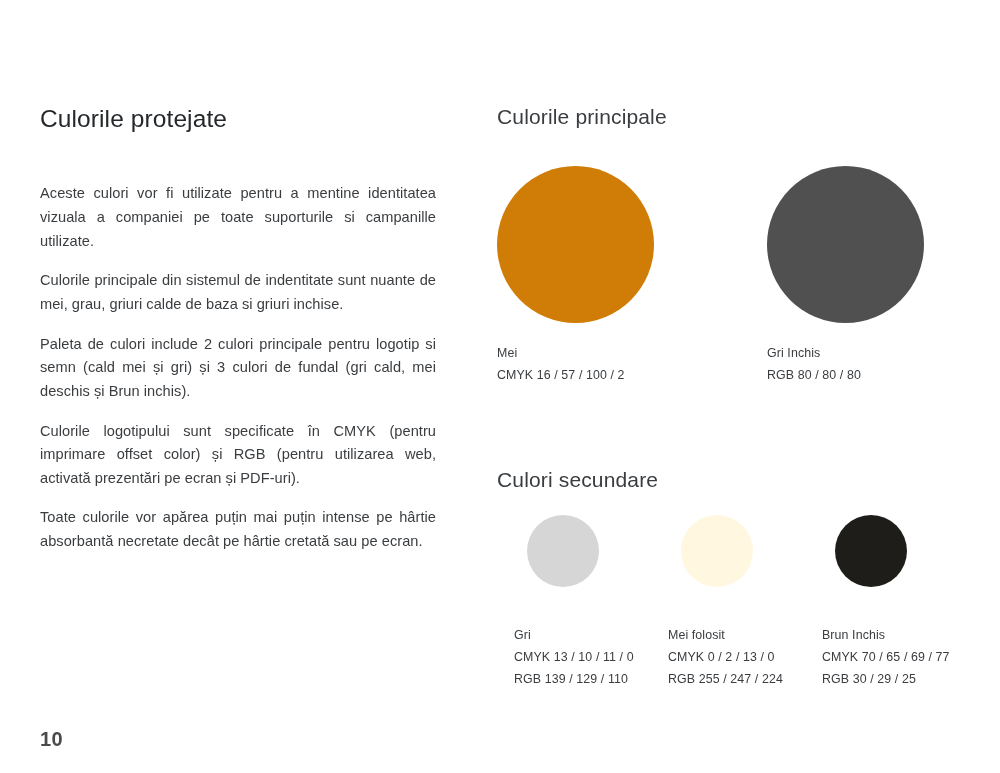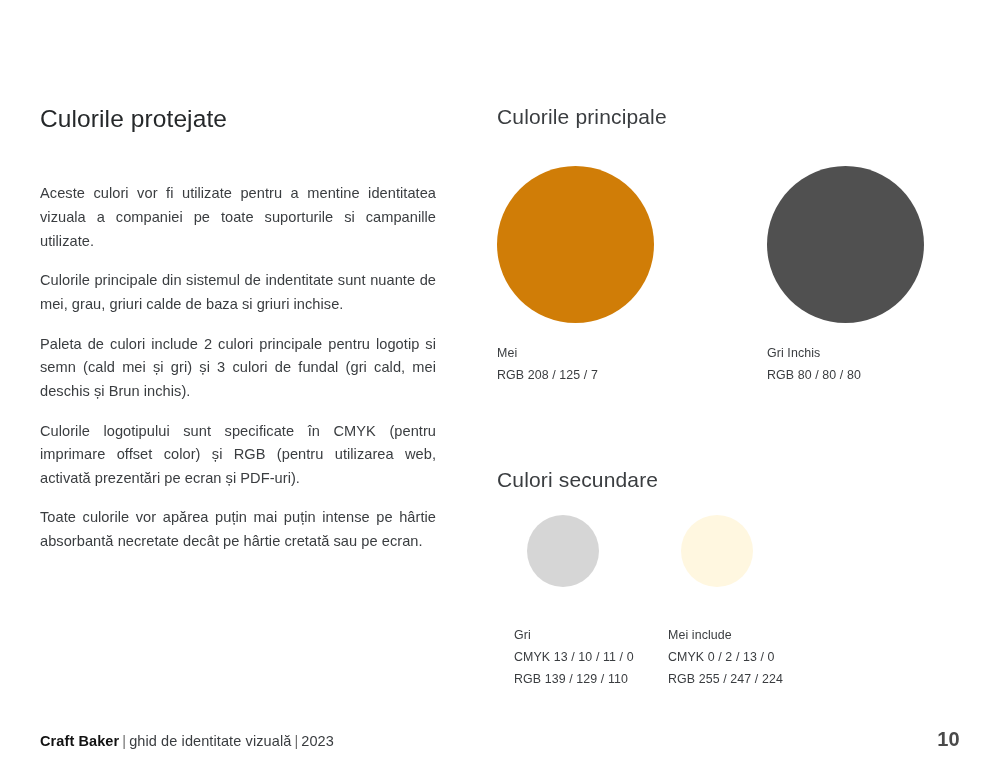--- a/index.html
+++ b/index.html
@@ -204,21 +204,21 @@
 
     <div class="primary-group">
       <h2 class="section-head">Culorile principale</h2>
 
       <div class="swatch-row-primary">
 
         <div class="swatch-primary">
           <span class="circle-lg" style="background-color: rgb(208, 125, 7);"></span>
           <div class="swatch-caption">
             <div class="swatch-name">Mei</div>
-            <div class="swatch-val">RGB 208 / 125 / 7</div>
+            <div class="swatch-val">CMYK 16 / 57 / 100 / 2</div>
           </div>
         </div>
 
         <div class="swatch-primary">
           <span class="circle-lg" style="background-color: rgb(80, 80, 80);"></span>
           <div class="swatch-caption">
             <div class="swatch-name">Gri Inchis</div>
             <div class="swatch-val">RGB 80 / 80 / 80</div>
           </div>
         </div>
@@ -236,32 +236,37 @@
           <div class="swatch-caption-sm">
             <div class="swatch-name">Gri</div>
             <div class="swatch-val">CMYK 13 / 10 / 11 / 0</div>
             <div class="swatch-val">RGB 139 / 129 / 110</div>
           </div>
         </div>
 
         <div class="swatch-secondary">
           <span class="circle-sm" style="background-color: rgb(255, 247, 224);"></span>
           <div class="swatch-caption-sm">
-            <div class="swatch-name">Mei include</div>
+            <div class="swatch-name">Mei folosit</div>
             <div class="swatch-val">CMYK 0 / 2 / 13 / 0</div>
             <div class="swatch-val">RGB 255 / 247 / 224</div>
           </div>
         </div>
 
+        <div class="swatch-secondary">
+          <span class="circle-sm" style="background-color: rgb(30, 29, 25);"></span>
+          <div class="swatch-caption-sm">
+            <div class="swatch-name">Brun Inchis</div>
+            <div class="swatch-val">CMYK 70 / 65 / 69 / 77</div>
+            <div class="swatch-val">RGB 30 / 29 / 25</div>
+          </div>
+        </div>
 
       </div>
     </div>
 
   </div>
 
   <div class="footer">
-    <div class="footer-left">
-      <span class="footer-brand">Craft Baker</span><span class="footer-sep">|</span><span class="footer-rest">ghid de identitate vizuală</span><span class="footer-sep">|</span><span class="footer-rest">2023</span>
-    </div>
     <div class="page-number">10</div>
   </div>
 
 </div>
 
 </body></html>

